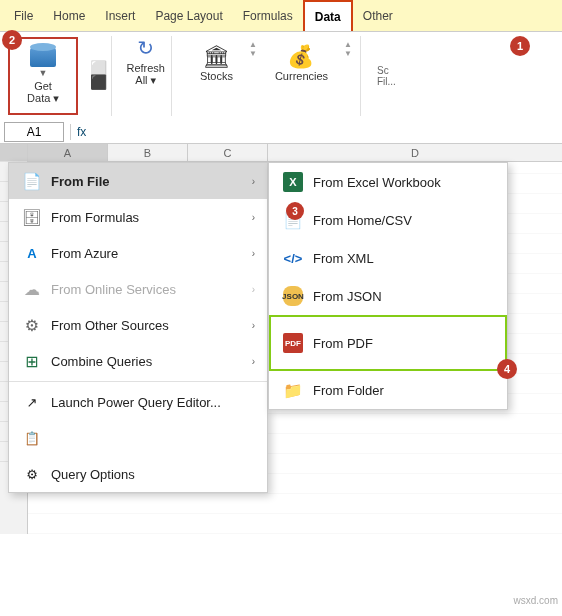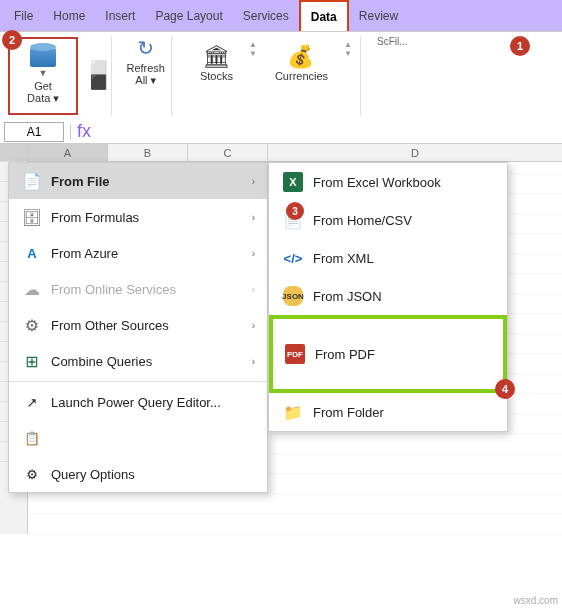--- a/index.html
+++ b/index.html
@@ -11,21 +11,21 @@
       overflow: hidden;
       background: #fff;
       position: relative;
     }
 
     
     .tab-bar {
       display: flex;
       align-items: flex-end;
       height: 32px;
-      background: #c4b5fd;
+      background: #fef9c3;
       border-bottom: 1px solid #ccc;
       padding-left: 4px;
     }
     .tab-item {
       padding: 5px 10px;
       font-size: 12px;
       color: #444;
       cursor: pointer;
       height: 100%;
       display: flex;
@@ -214,22 +214,22 @@
     .submenu-item {
       display: flex;
       align-items: center;
       padding: 7px 12px;
       cursor: pointer;
       font-size: 13px;
       color: #222;
       position: relative;
     }
     .submenu-item.pdf-highlighted {
-      border: 4px solid #84cc16;
-      padding: 23px 10px;
+      border: 2px solid #84cc16;
+      padding: 14px 10px;
       text-align: center;
     }
 
     .submenu-icon {
       width: 24px;
       height: 24px;
       margin-right: 8px;
       display: flex;
       align-items: center;
       justify-content: center;
@@ -382,23 +382,23 @@
     }
   </style>
 </head>
 <body>
 
 <div class="tab-bar">
   <div class="tab-item">File</div>
   <div class="tab-item">Home</div>
   <div class="tab-item">Insert</div>
   <div class="tab-item">Page Layout</div>
-  <div class="tab-item">Services</div>
+  <div class="tab-item">Formulas</div>
   <div class="tab-item data-tab">Data</div>
-  <div class="tab-item">Review</div>
+  <div class="tab-item">Other</div>
 </div>
 
 <div class="ribbon-content">
 
   <div class="badge badge-red badge-1">1</div>
 
   <div style="position:relative; display:flex; align-items:center; margin-right: 8px;">
     <div class="badge badge-red" style="top:-6px; left:-6px; z-index:30;">2</div>
     <div class="get-data-group">
       <div class="ribbon-button-large">
@@ -435,30 +435,30 @@
     <div class="small-btn" style="margin-left:6px;">
       <div class="small-btn-icon">💰</div>
       <div style="font-size:11px;">Currencies</div>
     </div>
     <div style="display:flex; flex-direction:column; margin-left:4px;">
       <div style="font-size:8px; color:#999;">▲</div>
       <div style="font-size:8px; color:#999;">▼</div>
     </div>
   </div>
 
-  <div style="display:flex; flex-direction:row; align-items:flex-start; justify-content:center; font-size:10px; color:#666; padding-left:4px;">
+  <div style="display:flex; flex-direction:column; align-items:flex-start; justify-content:center; font-size:10px; color:#666; padding-left:4px;">
     <div>Sc</div>
     <div>Fil...</div>
   </div>
 </div>
 
 <div class="formula-bar">
   <input class="name-box" value="A1" style="">
   <div style="width:1px; height:16px; background:#ccc; margin:0 6px;"></div>
-  <div style="font-size:18px; color:#8b5cf6;">fx</div>
+  <div style="font-size:12px; color:#0c4a6e;">fx</div>
 </div>
 
 <div class="spreadsheet-area">
 
   <div class="row-numbers">
     <div class="row-num" style="background:#d0d0d0; height:18px;"></div>
     <div class="row-num">1</div>
     <div class="row-num">2</div>
     <div class="row-num">3</div>
     <div class="row-num">4</div>

